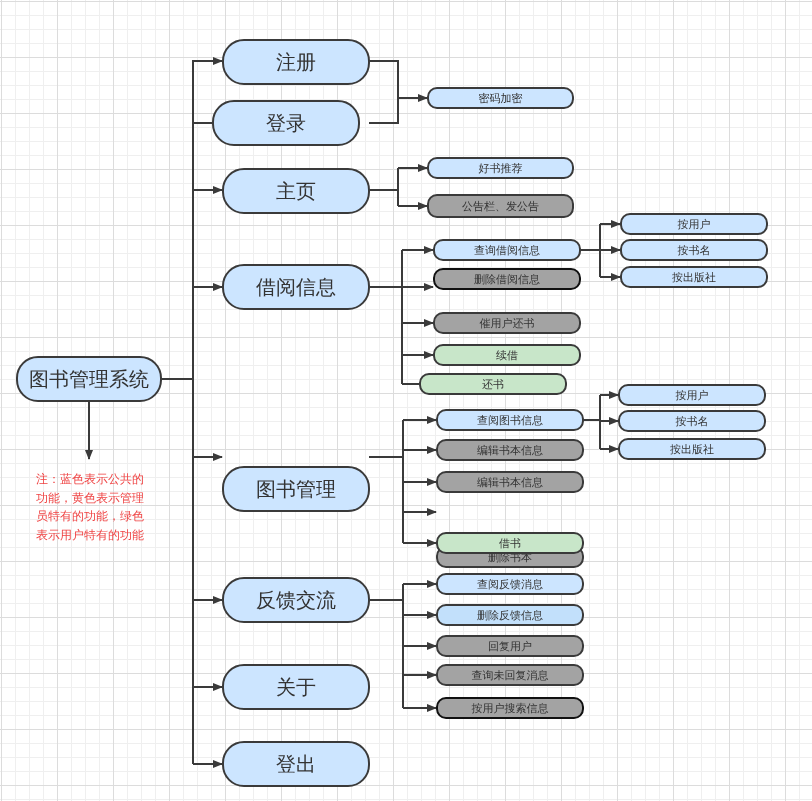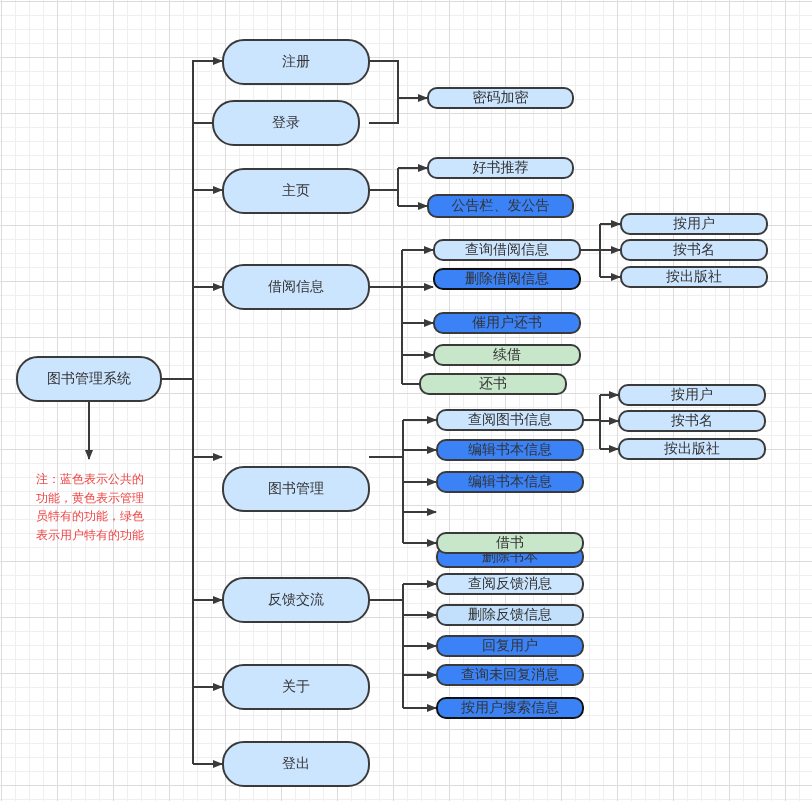--- a/index.html
+++ b/index.html
@@ -14,27 +14,27 @@
     background-size: 56px 56px, 56px 56px, 14px 14px, 14px 14px;
     background-position: 1px 1px, 1px 1px, 1px 1px, 1px 1px;
     font-family: "DejaVu Sans", "Liberation Sans", sans-serif;
     color: #333;
   }
   svg#edges { position: absolute; left: 0; top: 0; width: 812px; height: 801px; }
   .node {
     position: absolute; box-sizing: border-box;
     border: 2px solid #3a3a3a;
     display: flex; align-items: center; justify-content: center;
-    font-size: 14px; color: #333; white-space: nowrap;
+    font-size: 11px; color: #333; white-space: nowrap;
     cursor: pointer;
   }
-  .node.big { border-radius: 22px; font-size: 14px; }
+  .node.big { border-radius: 22px; font-size: 20px; }
   .node.small { border-radius: 10px; }
   .blue { background: #cce5ff; }
-  .yellow { background: #3b82f6; }
+  .yellow { background: #a3a3a3; }
   .green { background: #c8e6c9; }
   .darkborder { border-color: #111; }
   .note {
     position: absolute; left: 34px; top: 470px; width: 112px;
     font-size: 12px; line-height: 18.5px; text-align: center; color: #ef4444;
   }
 </style>
 </head>
 <body>
 

